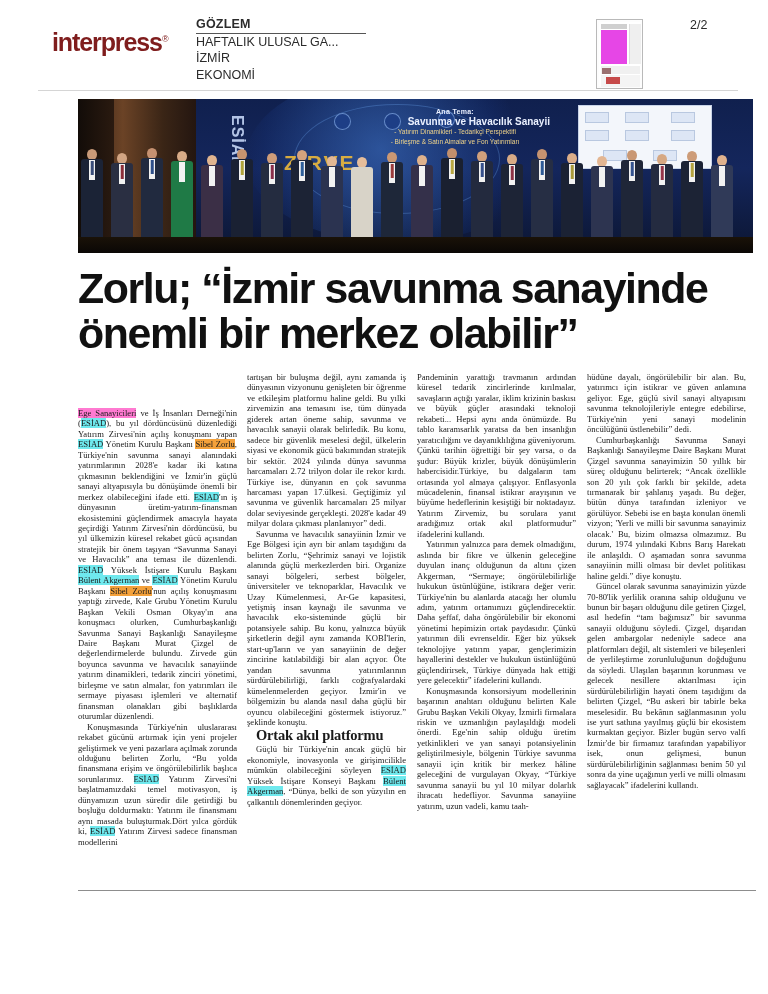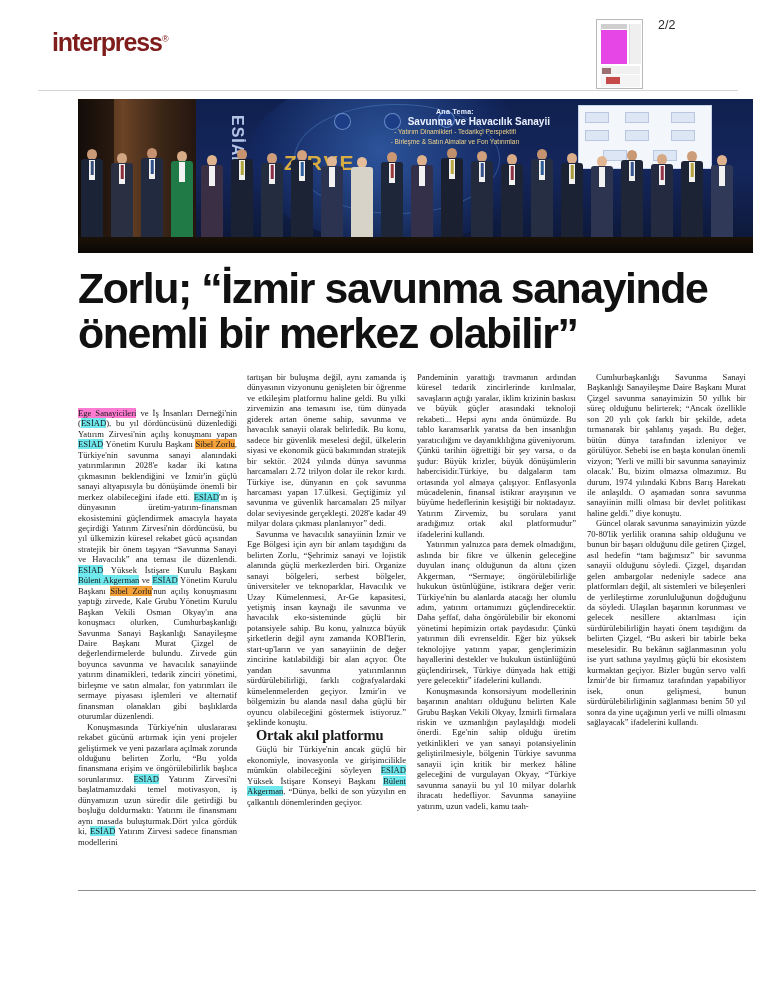--- a/index.html
+++ b/index.html
@@ -54,21 +54,21 @@
   .thumb .tinner{position:relative;width:100%;height:100%;background:#fff;}
   .thumb .band{position:absolute;left:2px;top:2px;width:26px;height:5px;background:#cfcfcf;}
   .thumb .mag{position:absolute;left:2px;top:8px;width:26px;height:34px;background:#e646e6;}
   .thumb .col{position:absolute;left:30px;top:2px;width:11px;height:40px;background:#efefef;border-left:1px solid #ddd;}
   .thumb .g1{position:absolute;left:2px;top:44px;width:39px;height:8px;background:#f0f0f0;}
   .thumb .ph{position:absolute;left:3px;top:46px;width:9px;height:6px;background:#9a7070;}
   .thumb .g2{position:absolute;left:2px;top:53px;width:39px;height:12px;background:#f4f4f4;}
   .thumb .red{position:absolute;left:7px;top:55px;width:14px;height:7px;background:#c64a4a;}
 
   .pageno{
-    position:absolute;left:658px;top:18px;
+    position:absolute;left:690px;top:18px;
     font-family:"Liberation Sans",sans-serif;font-size:12.5px;color:#2b2b2b;
   }
   .hrule{position:absolute;left:38px;top:90px;width:700px;height:1px;background:#d5d5d5;}
 
   
   .photo{
     position:absolute;left:78px;top:99px;width:675px;height:154px;
     overflow:hidden;background:#0d1a3d;
   }
   .stage{position:absolute;inset:0;
@@ -161,20 +161,26 @@
 <body>
 
 <div class="page">
 
   <div class="header">
 
     <div class="brand">
       <span>interpress</span><span class="reg">®</span>
     </div>
 
+    <div class="pub">
+      <span class="line name">GÖZLEM</span>
+      <span class="line sub">HAFTALIK ULUSAL GA...</span>
+      <span class="line">İZMİR</span>
+      <span class="line">EKONOMİ</span>
+    </div>
 
 
     <div class="thumb">
       <div class="tinner">
         <div class="band"></div>
         <div class="mag"></div>
         <div class="col"></div>
         <div class="g1"></div>
         <div class="ph"></div>
         <div class="g2"></div>
@@ -368,19 +374,20 @@
       <p><span>Güçlü bir Türkiye'nin ancak güçlü bir ekonomiyle, inovasyonla ve girişimcilikle mümkün olabileceğini söyleyen </span><span class="hl-cyan">ESİAD</span><span> Yüksek İstişare Konseyi Başkanı </span><span class="hl-cyan">Bülent Akgerman</span><span>, “Dünya, belki de son yüzyılın en çalkantılı dönemlerinden geçiyor.</span></p>
     </div>
 
     <div class="col col3">
       <p class="noind">Pandeminin yarattığı travmanın ardından küresel tedarik zincirlerinde kırılmalar, savaşların açtığı yaralar, iklim krizinin baskısı ve büyük güçler arasındaki teknoloji rekabeti... Hepsi aynı anda önümüzde. Bu tablo karamsarlık yaratsa da ben insanlığın yaratıcılığını ve dayanıklılığına güveniyorum. Çünkü tarihin öğrettiği bir şey varsa, o da şudur: Büyük krizler, büyük dönüşümlerin habercisidir.Türkiye, bu dalgaların tam ortasında yol almaya çalışıyor. Enflasyonla mücadelenin, finansal istikrar arayışının ve büyüme hedeflerinin kesiştiği bir noktadayız. Yatırım Zirvemiz, bu sorulara yanıt aradığımız ortak akıl platformudur” ifadelerini kullandı.</p>
       <p>Yatırımın yalnızca para demek olmadığını, aslında bir fikre ve ülkenin geleceğine duyulan inanç olduğunun da altını çizen Akgerman, “Sermaye; öngörülebilirliğe hukukun üstünlüğüne, istikrara değer verir. Türkiye'nin bu alanlarda atacağı her olumlu adım, yatırım ortamımızı güçlendirecektir. Daha şeffaf, daha öngörülebilir bir ekonomi yönetimi hepimizin ortak paydasıdır. Çünkü yatırımın dili evrenseldir. Eğer biz yüksek teknolojiye yatırım yapar, gençlerimizin hayallerini destekler ve hukukun üstünlüğünü güçlendirirsek, Türkiye dünyada hak ettiği yere gelecektir” ifadelerini kullandı.</p>
       <p>Konuşmasında konsorsiyum modellerinin başarının anahtarı olduğunu belirten Kale Grubu Başkan Vekili Okyay, İzmirli firmalara riskin ve uzmanlığın paylaşıldığı modeli önerdi. Ege'nin sahip olduğu üretim yetkinlikleri ve yan sanayi potansiyelinin geliştirilmesiyle, bölgenin Türkiye savunma sanayii için kritik bir merkez hâline geleceğini de vurgulayan Okyay, “Türkiye savunma sanayii bu yıl 10 milyar dolarlık ihracatı hedefliyor. Savunma sanayiine yatırım, uzun vadeli, kamu taah-</p>
     </div>
 
     <div class="col col4">
+      <p class="noind">hüdüne dayalı, öngörülebilir bir alan. Bu, yatırımcı için istikrar ve güven anlamına geliyor. Ege, güçlü sivil sanayi altyapısını savunma teknolojileriyle entegre edebilirse, Türkiye'nin yeni sanayi modelinin öncülüğünü üstlenebilir” dedi.</p>
       <p>Cumhurbaşkanlığı Savunma Sanayi Başkanlığı Sanayileşme Daire Başkanı Murat Çizgel savunma sanayimizin 50 yıllık bir süreç olduğunu belirterek; “Ancak özellikle son 20 yılı çok farklı bir şekilde, adeta tırmanarak bir şahlanış yaşadı. Bu değer, bütün dünya tarafından izleniyor ve görülüyor. Sebebi ise en başta konulan önemli vizyon; 'Yerli ve milli bir savunma sanayimiz olacak.' Bu, bizim olmazsa olmazımız. Bu durum, 1974 yılındaki Kıbrıs Barış Harekatı ile anlaşıldı. O aşamadan sonra savunma sanayiinin milli olması bir devlet politikası haline geldi.” diye konuştu.</p>
       <p>Güncel olarak savunma sanayimizin yüzde 70-80'lik yerlilik oranına sahip olduğunu ve bunun bir başarı olduğunu dile getiren Çizgel, asıl hedefin “tam bağımsız” bir savunma sanayii olduğunu söyledi. Çizgel, dışarıdan gelen ambargolar nedeniyle sadece ana platformları değil, alt sistemleri ve bileşenleri de yerlileştirme zorunluluğunun doğduğunu da söyledi. Ulaşılan başarının korunması ve gelecek nesillere aktarılması için sürdürülebilirliğin hayati önem taşıdığını da belirten Çizgel, “Bu askeri bir tabirle beka meselesidir. Bu bekânın sağlanmasının yolu ise yurt sathına yayılmış güçlü bir ekosistem kurmaktan geçiyor. Bizler bugün servo valfi İzmir'de bir firmamız tarafından yapabiliyor isek, onun gelişmesi, bunun sürdürülebilirliğinin sağlanması benim 50 yıl sonra da yine uçağımın yerli ve milli olmasını sağlayacak” ifadelerini kullandı.</p>
     </div>
   </div>
 
   <div class="foot-rule"></div>
 </div>
 
 </body></html>

